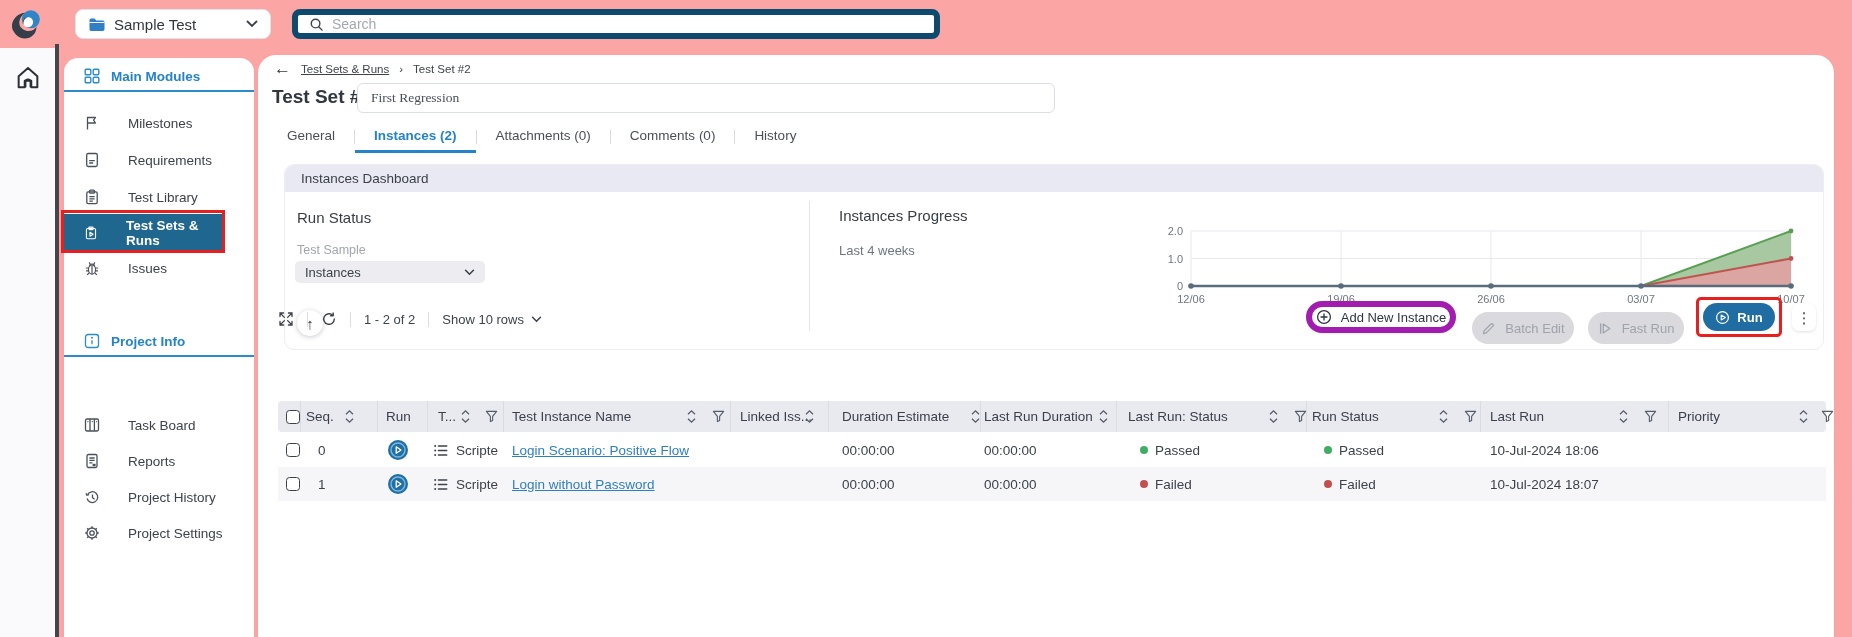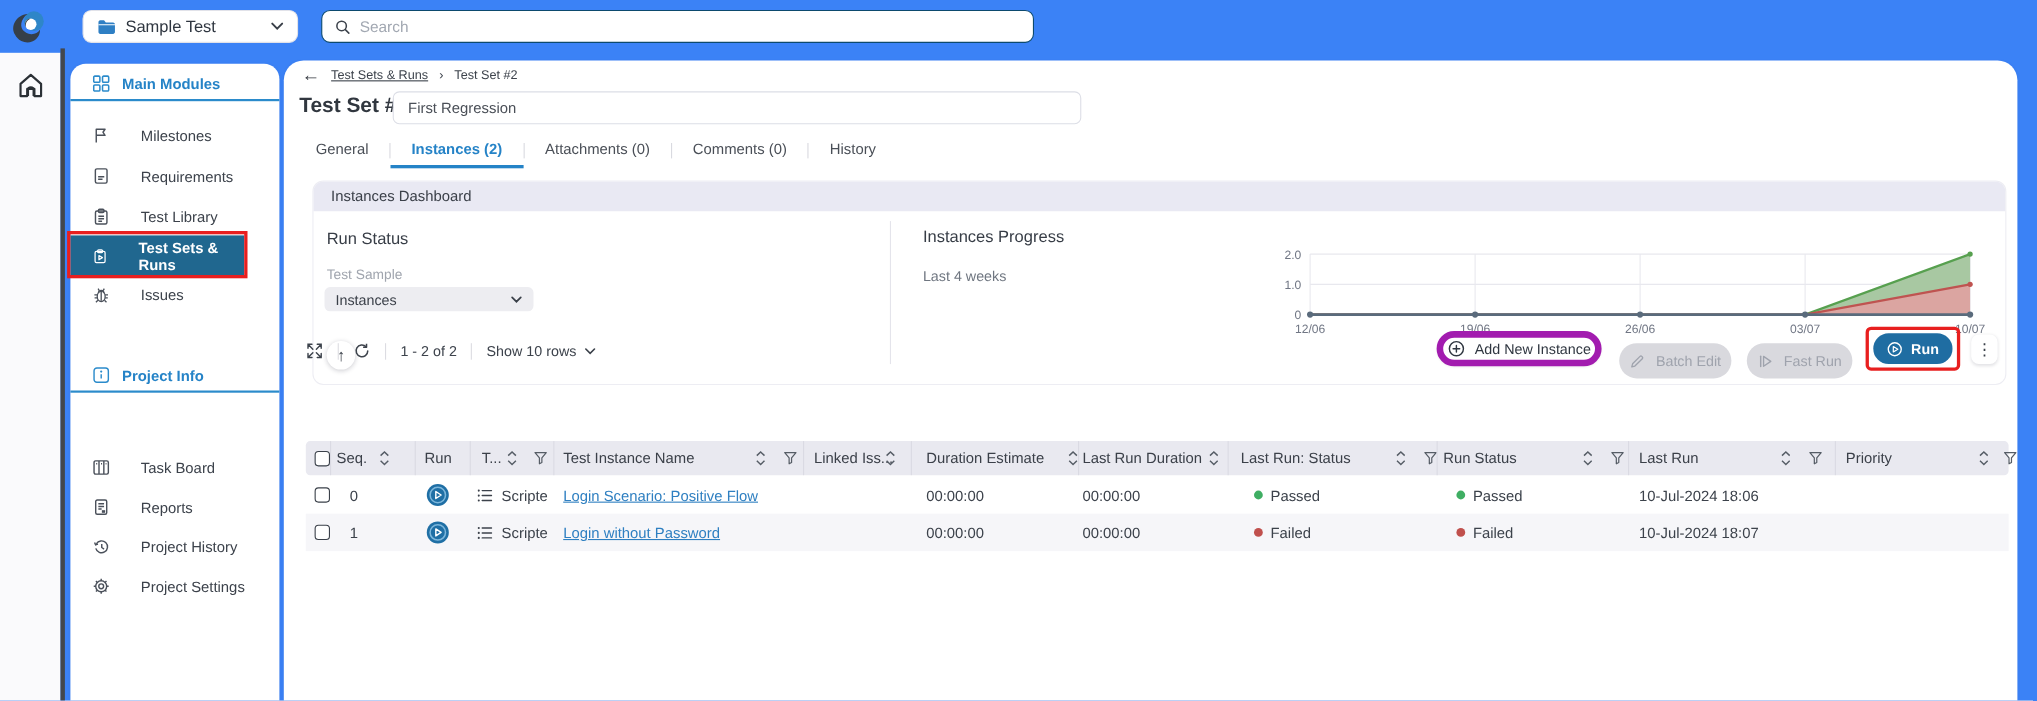--- a/index.html
+++ b/index.html
@@ -1,28 +1,28 @@
 <!DOCTYPE html>
 <html><head>
 <meta charset="utf-8">
 <style>
   * { margin:0; padding:0; box-sizing:border-box; }
   html,body { background:#e9eaef; }
   body { font-family:"Liberation Sans", sans-serif; color:#3a4049; }
-  .stage { position:relative; width:1852px; height:637px; background:#3b82f6; overflow:hidden; }
+  .stage { position:relative; width:1852px; height:637px; background:#fca5a5; overflow:hidden; }
   .abs { position:absolute; }
   .card { background:#fff; box-shadow:0 1px 3px rgba(25,30,60,.05); }
 
   
   .topbar { left:0; top:0; width:1852px; height:48px; }
   .logo { left:8px; top:6px; width:38px; height:36px; }
   .proj-pill { left:75px; top:9px; width:196px; height:30px; background:#fff; border:1px solid #e1e2e9;
                border-radius:8px; display:flex; align-items:center; gap:9px; padding:0 12px; cursor:pointer; }
   .proj-pill .lbl { font-size:15px; color:#2f3640; flex:1; }
-  .search-box { left:292px; top:9px; width:648px; height:30px; background:#fff; border:1px solid #0c4a6e;
+  .search-box { left:292px; top:9px; width:648px; height:30px; background:#fff; border:6px solid #0c4a6e;
                 border-radius:8px; display:flex; align-items:center; gap:8px; padding:0 11px; }
   .search-box input { border:none; outline:none; flex:1; font-size:14px; font-family:inherit; color:#3a4049; background:transparent; }
   .search-box input::placeholder { color:#a2a8b2; }
 
   
   .rail { left:0; top:48px; width:55px; height:589px; background:#fafafc; }
   .home-btn { left:14px; top:64px; width:28px; height:28px; cursor:pointer; }
   .dark-divider { left:55px; top:44px; width:4px; height:593px; background:#43474d; }
 
   
@@ -34,22 +34,22 @@
                padding-left:20px; font-size:13.5px; color:#3c424b; cursor:pointer; }
   .side-item.sel { width:158px; background:#20678f; color:#fff; }
   .ann-box { border:3px solid #e81f1f; background:transparent; pointer-events:none; z-index:5; }
 
   
   .main { left:258px; top:55px; width:1576px; height:582px; border-radius:18px 18px 0 0; }
   .crumbs { position:absolute; left:16px; top:7px; display:flex; align-items:center; gap:10px; font-size:11.5px; color:#3d434c; }
   .crumbs .back { font-size:17px; line-height:14px; cursor:pointer; color:#30353d; }
   .crumbs .lnk { text-decoration:underline; cursor:pointer; }
   .page-title { position:absolute; left:14px; top:31px; font-size:19px; font-weight:bold; color:#31373f; }
-  .name-input { position:absolute; left:99px; top:28px; width:626px; height:30px; border:1px solid #dcdee6; border-radius:6px;
-                padding:0 13px; font-size:13.5px; font-family:Liberation Sans, sans-serif; color:#4a4f57; outline:none; }
+  .name-input { position:absolute; left:99px; top:28px; width:698px; height:30px; border:1px solid #dcdee6; border-radius:6px;
+                padding:0 13px; font-size:13.5px; font-family:Liberation Serif, serif; color:#4a4f57; outline:none; }
   .tabs { position:absolute; left:10px; top:66px; height:32px; display:flex; align-items:center; }
   .tab { padding:0 19px; height:32px; display:flex; align-items:center; font-size:13.5px; color:#4a4f57; cursor:pointer;
          border-bottom:3px solid transparent; }
   .tab.active { color:#2583c7; font-weight:bold; border-bottom-color:#2583c7; }
   .tab-sep { width:1px; height:14px; background:#d9dae0; }
 
   
   .panel { position:absolute; left:26px; top:109px; width:1540px; height:186px; border:1px solid #ededf3; border-radius:10px; background:#fff; }
   .panel-head { position:absolute; left:0; top:0; right:0; height:27px; background:#e9e9f3; border-radius:9px 9px 0 0;
                 display:flex; align-items:center; padding-left:16px; font-size:13.5px; color:#3b4049; }

